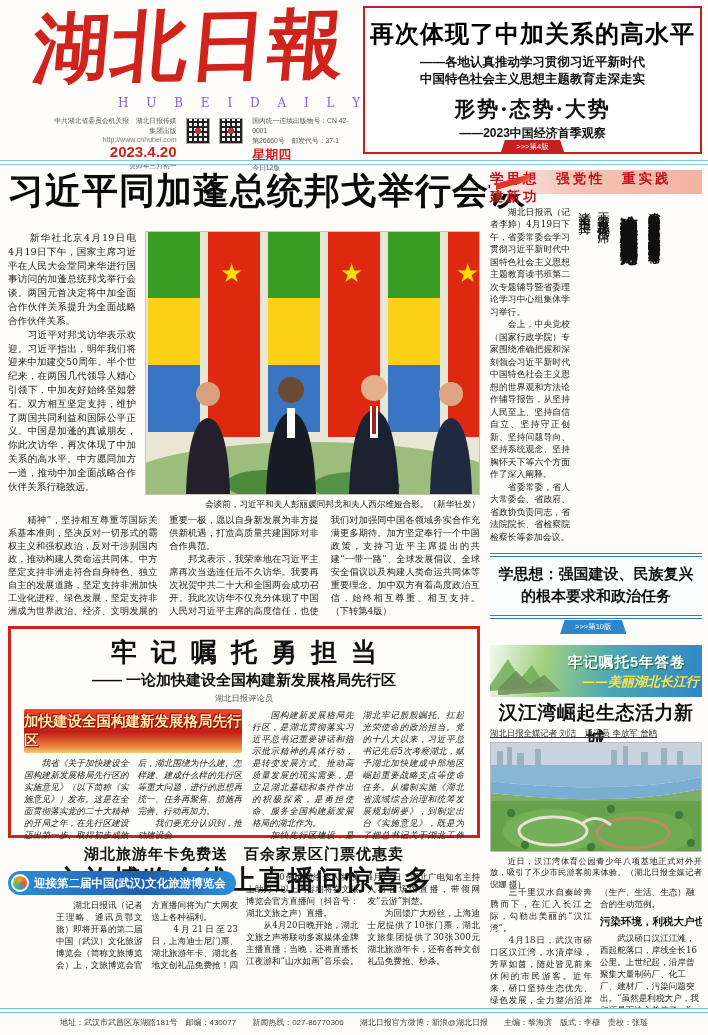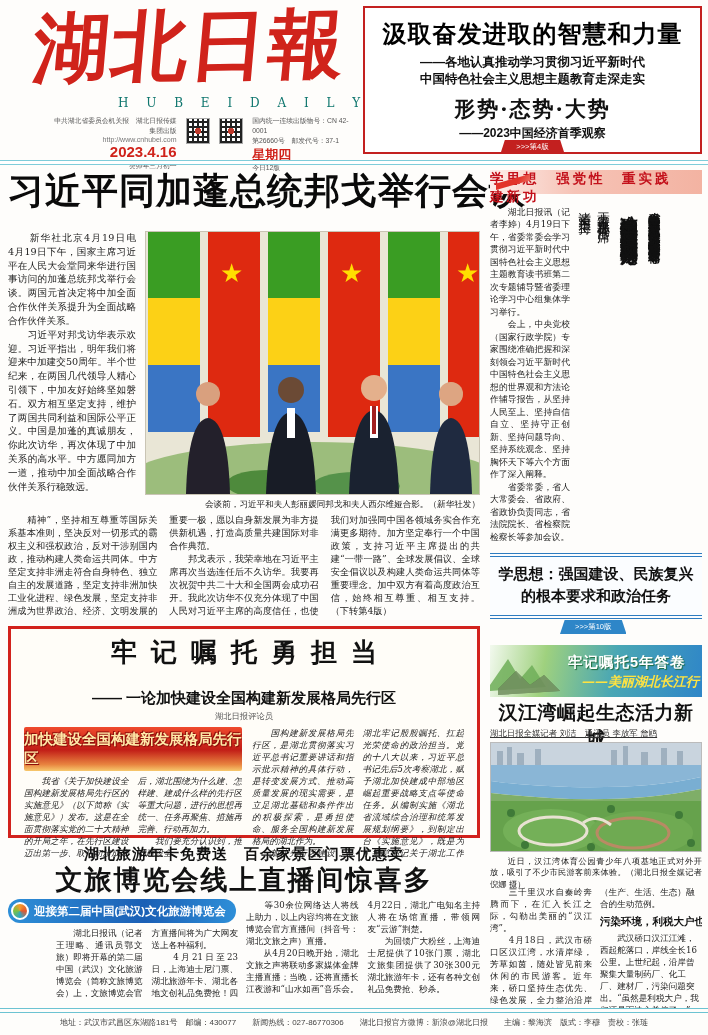--- a/index.html
+++ b/index.html
@@ -3,21 +3,21 @@
 <meta charset="utf-8">
 <style>
   * { margin:0; padding:0; box-sizing:border-box; }
   body { background:#ddd; font-family:"Liberation Sans",sans-serif; }
   #page { position:relative; width:708px; height:1035px; background:#fefdfb; margin:0 auto; overflow:hidden; color:#111; }
 
   
   .mh-title { position:absolute; left:34px; top:2px; font-family:"DejaVu Serif",serif; font-weight:900;
     font-size:76px; color:#d0231b; transform:skewX(-6deg) rotate(-1deg); letter-spacing:2px; line-height:1.15; }
   .mh-en { position:absolute; left:118px; top:96px; font-family:"DejaVu Serif",serif; font-size:12px;
-    letter-spacing:7px; color:#0f766e; }
+    letter-spacing:7px; color:#8b5cf6; }
   .mh-info { position:absolute; left:50px; top:116px; width:312px; display:flex; gap:9px; }
   .mh-left { width:136px; text-align:right; }
   .mh-right { width:118px; text-align:left; }
   .mh-small { font-size:6.8px; color:#555; line-height:1.5; }
   .mh-url { font-size:7px; color:#777; }
   .mh-date { font-size:15px; font-weight:bold; color:#d0231b; line-height:1.2; }
   .mh-weekday { font-size:13px; font-weight:bold; color:#d0231b; line-height:1.3; }
   .qr { width:26px; height:26px; margin-top:2px; border:1px solid #aaa;
     background:
       radial-gradient(circle at 50% 50%, #c0392b 0 3px, transparent 3px),
@@ -47,40 +47,40 @@
   .lead-photo { flex:1; border:1px solid #c9c4b4; overflow:hidden; }
   .lead-cap { position:absolute; left:8px; top:499px; width:472px; text-align:right; font-size:8.6px;
     font-family:"DejaVu Serif",serif; color:#222; }
   .lead-cols { position:absolute; left:8px; top:513px; width:472px; height:107px;
     column-count:3; column-gap:12px; font-size:9.2px; line-height:1.42; overflow:hidden; }
 
   
   .ed-box { position:absolute; left:8px; top:626px; width:472px; height:212px; border:3px solid #d2221d;
     background:#fffdf8; padding:6px 13px 6px; }
   .ed-title { text-align:center; font-size:26px; font-weight:900; letter-spacing:14px; text-indent:14px; }
-  .ed-deck { text-align:center; font-size:15px; font-weight:bold; margin-top:19px; }
+  .ed-deck { text-align:center; font-size:15px; font-weight:bold; margin-top:1px; }
   .ed-by { text-align:center; font-size:8.3px; color:#555; margin:3px 0 5px; }
   .ed-body { display:flex; gap:10px; }
   .ed-left { width:218px; }
   .ed-banner { height:44px; position:relative; overflow:hidden; border-radius:2px;
     background:linear-gradient(180deg,#ef4a2d 0%,#c21d17 52%,#e8833f 85%,#f7c96d 100%);
     display:flex; align-items:center; justify-content:center; }
   .ed-banner span { font-size:14.5px; font-weight:900; color:#ffe9a8;
     text-shadow:1px 1px 0 #8f0e0a, -1px -1px 0 #8f0e0a, 0 0 2px #8f0e0a; }
   .ed-ltext { margin-top:4px; height:92px; column-count:2; column-gap:9px; font-size:8.6px;
     line-height:1.4; font-style:italic; overflow:hidden; }
   .ed-right { flex:1; height:142px; column-count:2; column-gap:9px; font-size:8.6px;
     line-height:1.4; font-style:italic; overflow:hidden; }
 
   
   .expo-kicker { position:absolute; left:8px; top:845px; width:472px; text-align:center; font-size:15px;
     font-weight:bold; letter-spacing:1px; }
   .expo-hl { position:absolute; left:8px; top:862px; width:472px; text-align:center; font-size:27px;
     font-weight:900; letter-spacing:2px; }
-  .expo-body { position:absolute; left:8px; top:899px; width:472px; height:108px; display:flex; gap:8px; }
+  .expo-body { position:absolute; left:8px; top:871px; width:472px; height:108px; display:flex; gap:8px; }
   .expo-lcol { width:230px; }
   .expo-label { display:flex; align-items:center; gap:5px; height:24px; padding:0 10px 0 3px;
     background:linear-gradient(90deg,#2e8fd8,#1b5fb5 60%,#2e8fd8); border-radius:12px; width:fit-content; }
   .expo-logo { width:18px; height:18px; border-radius:50%;
     background:conic-gradient(#f59b2d,#e4572e,#2da6c7,#7ac143,#f59b2d); border:2px solid #fff; }
   .expo-label span { color:#fff; font-size:11.5px; font-weight:bold; }
   .expo-ltext { margin-top:4px; height:76px; column-count:2; column-gap:9px; font-size:8.6px;
     line-height:1.4; overflow:hidden;margin-left:48px; }
   .expo-rcol { flex:1; height:106px; column-count:2; column-gap:9px; font-size:8.6px;
     line-height:1.4; overflow:hidden; }
@@ -136,35 +136,35 @@
 <body>
 
 <div id="page">
 
   <div class="mh-title">湖北日報</div>
   <div class="mh-en">H U B E I   D A I L Y</div>
   <div class="mh-info">
     <div class="mh-left">
       <div class="mh-small">中共湖北省委员会机关报　湖北日报传媒集团出版</div>
       <div class="mh-url">http://www.cnhubei.com</div>
-      <div class="mh-date">2023.4.16</div>
+      <div class="mh-date">2023.4.20</div>
       <div class="mh-small">癸卯年三月初一</div>
     </div>
     <div class="qr"></div>
     <div class="qr"></div>
     <div class="mh-right">
       <div class="mh-small">国内统一连续出版物号：CN 42-0001</div>
       <div class="mh-small">第26660号　邮发代号：37-1</div>
       <div class="mh-weekday">星期四</div>
       <div class="mh-small">今日12版</div>
     </div>
   </div>
 
   <div class="top-box">
-    <div class="tb-h1">汲取奋发进取的智慧和力量</div>
+    <div class="tb-h1">再次体现了中加关系的高水平</div>
     <div class="tb-deck">——各地认真推动学习贯彻习近平新时代
 中国特色社会主义思想主题教育走深走实</div>
     <div class="tb-h2">形势·态势·大势</div>
     <div class="tb-deck2">——2023中国经济首季观察</div>
     <div class="ribbon-red">&gt;&gt;&gt;第4版</div>
   </div>
 
   <div class="cyan-rule" style="top:160px"></div>
 
   <div class="lead-hl">习近平同加蓬总统邦戈举行会谈</div>

